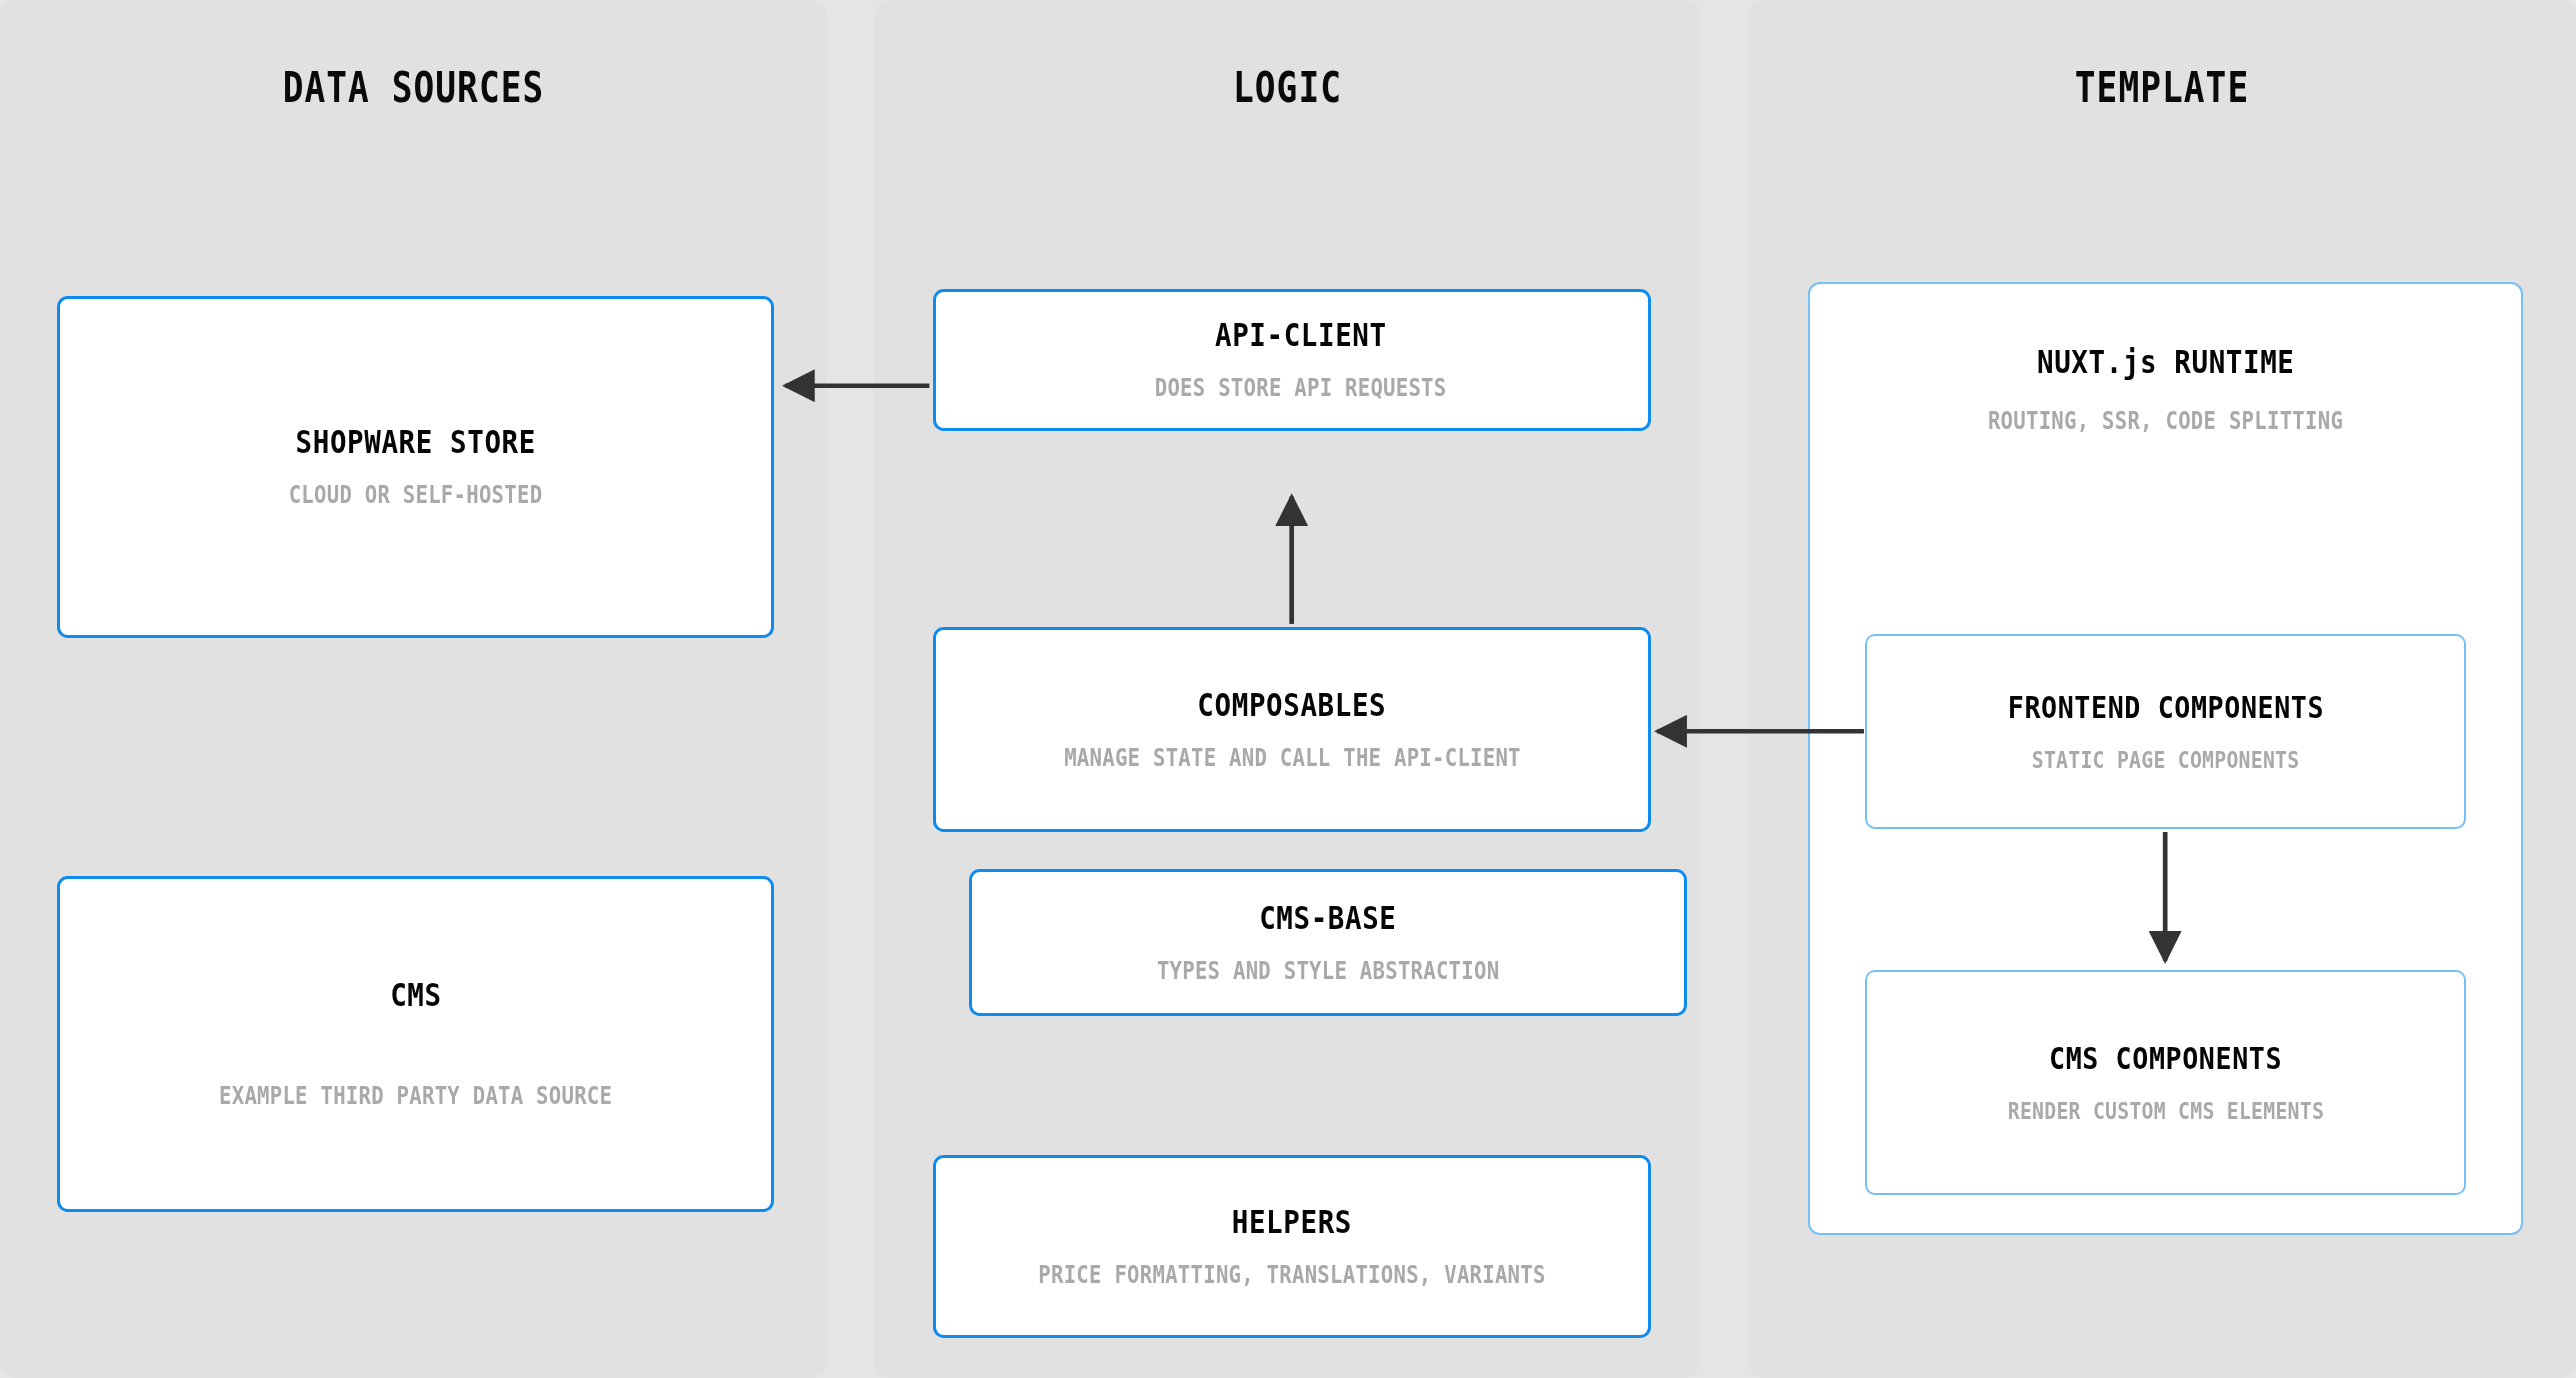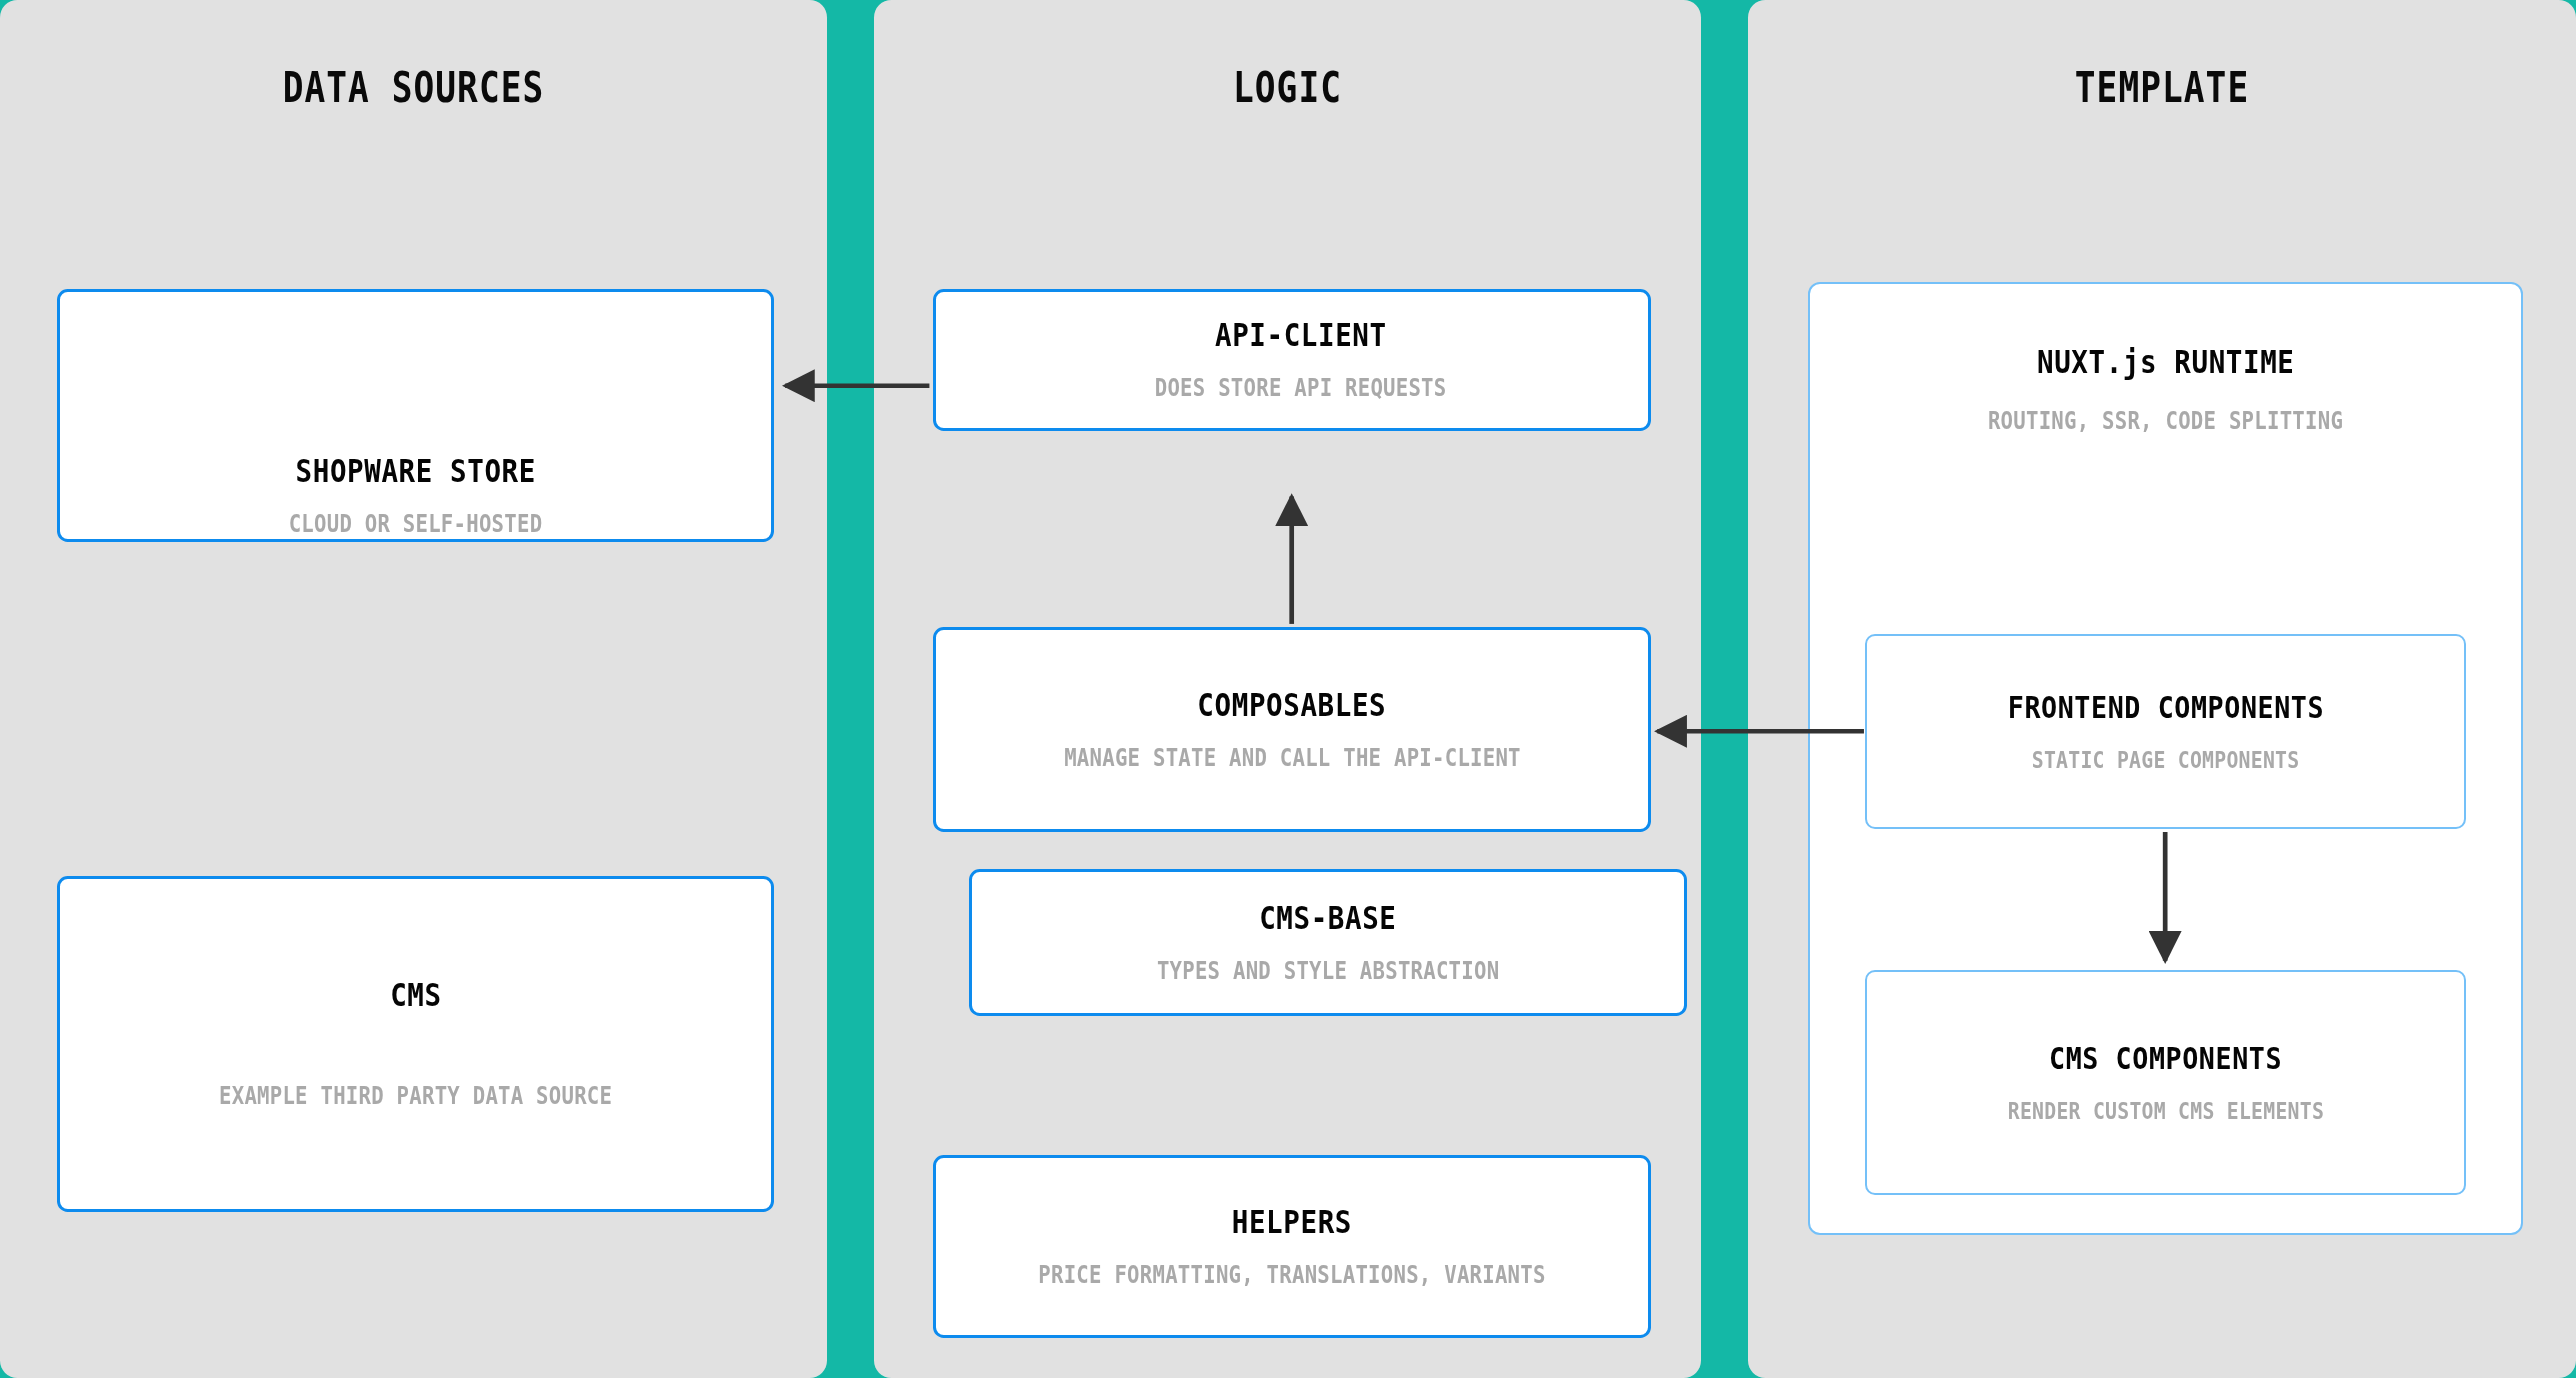--- a/index.html
+++ b/index.html
@@ -14,21 +14,21 @@
 
   body {
     font-family: "DejaVu Sans Mono", "Liberation Mono", monospace;
   }
 
   
   #stage {
     position: relative;
     width: 2576px;
     height: 1378px;
-    background: #14b8a6;
+    background: #e5e5e5;
   }
 
   
   .lane {
     position: absolute;
     top: 0;
     background: #e1e1e1;
     border-radius: 17.4px;
   }
   .lane-title {
@@ -80,21 +80,21 @@
     font-size: 24px;
     line-height: 29.5px;
     letter-spacing: 0.3px;
     text-align: center;
     transform: scaleX(0.86);
     white-space: nowrap;
     margin-top: 20px;
   }
 
   
-  #node-shopware { left: 57px;  top: 289px;  width: 717px; height: 253px; justify-content: flex-end; }
+  #node-shopware { left: 57px;  top: 296px;  width: 717px; height: 342px; }
   #node-cms      { left: 57px;  top: 876px; width: 717px; height: 336px; gap: 48px; }
 
   
   #node-api-client   { left: 933px; top: 289px;  width: 718px; height: 142px; padding-left: 18px; }
   #node-composables  { left: 933px; top: 627px;  width: 718px; height: 205px; }
   #node-cms-base     { left: 969px; top: 869px; width: 718px; height: 147px; }
   #node-helpers      { left: 933px; top: 1155px; width: 718px; height: 183px; }
 
   
   #node-nuxt {

